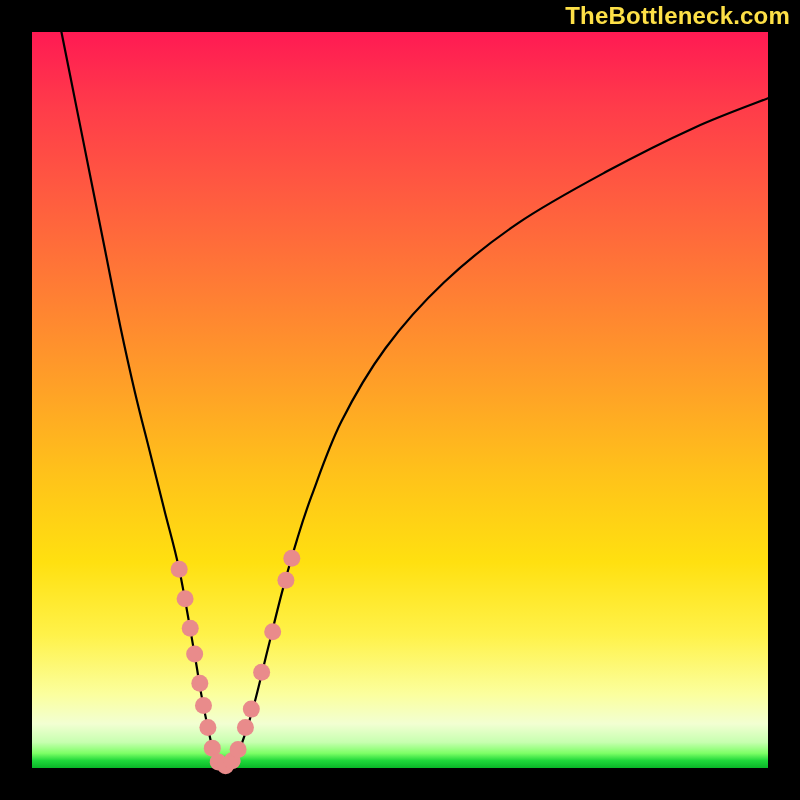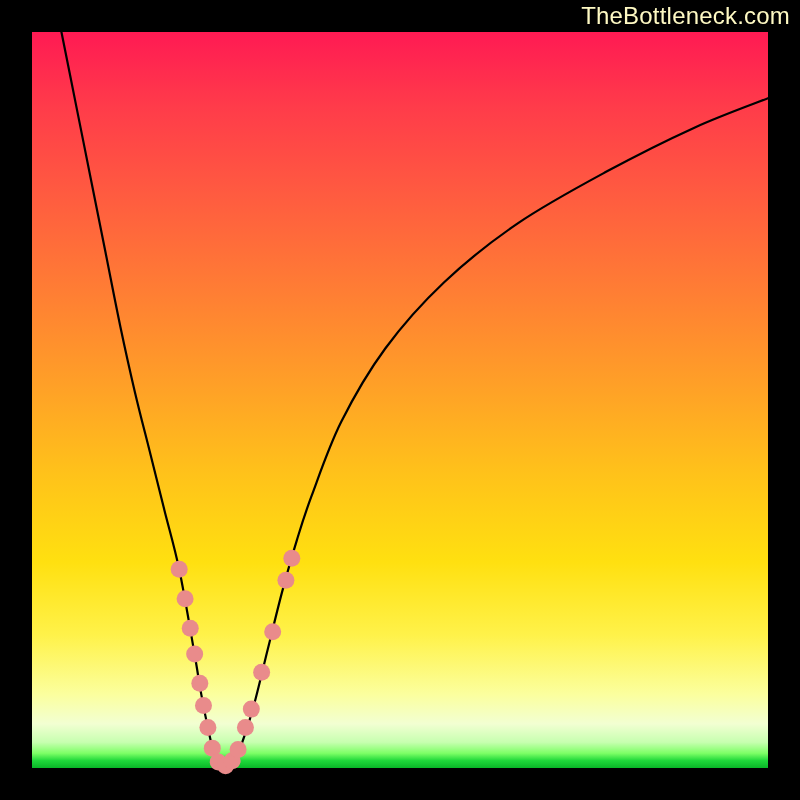--- a/index.html
+++ b/index.html
@@ -14,22 +14,22 @@
     position: relative;
     width: 800px;
     height: 800px;
     background: #000;
   }
   .watermark {
     position: absolute;
     top: 2px;
     right: 10px;
     font-size: 24px;
-    font-weight: 400;
-    color: #fef9c3;
+    font-weight: 700;
+    color: #fde047;
     z-index: 10;
     letter-spacing: 0.2px;
   }
   .plot {
     position: absolute;
     left: 32px;
     top: 32px;
     width: 736px;
     height: 736px;
     

